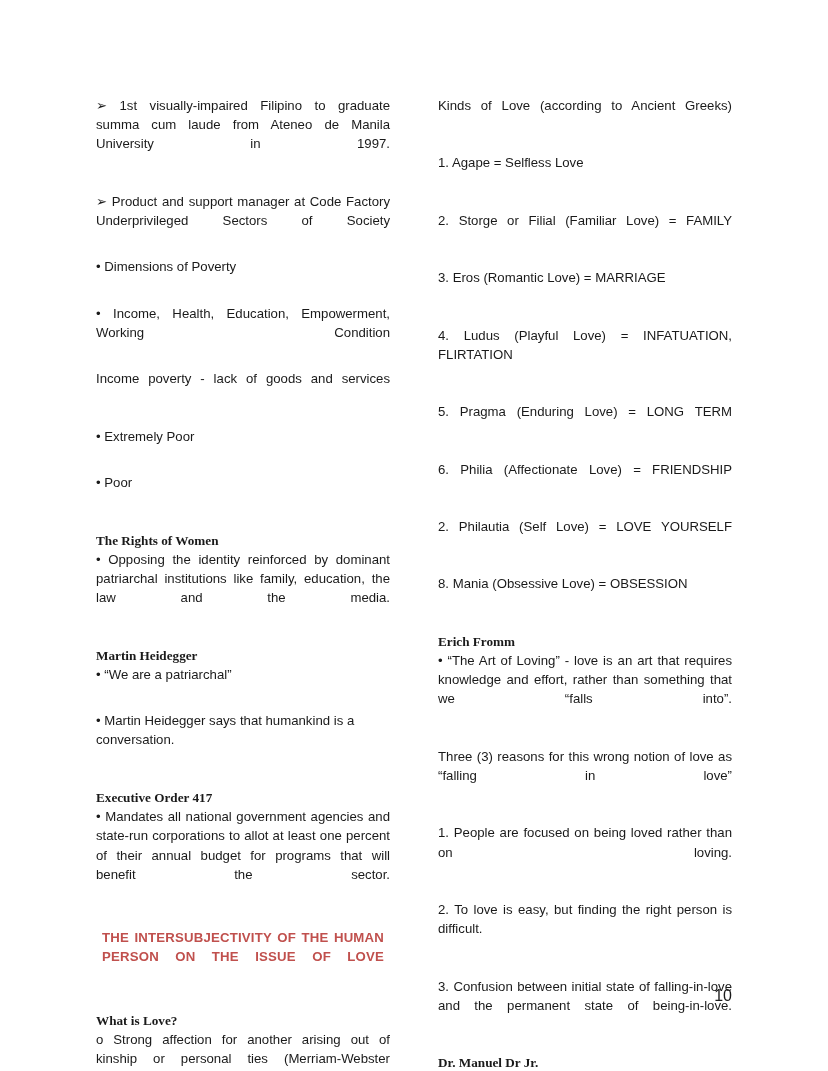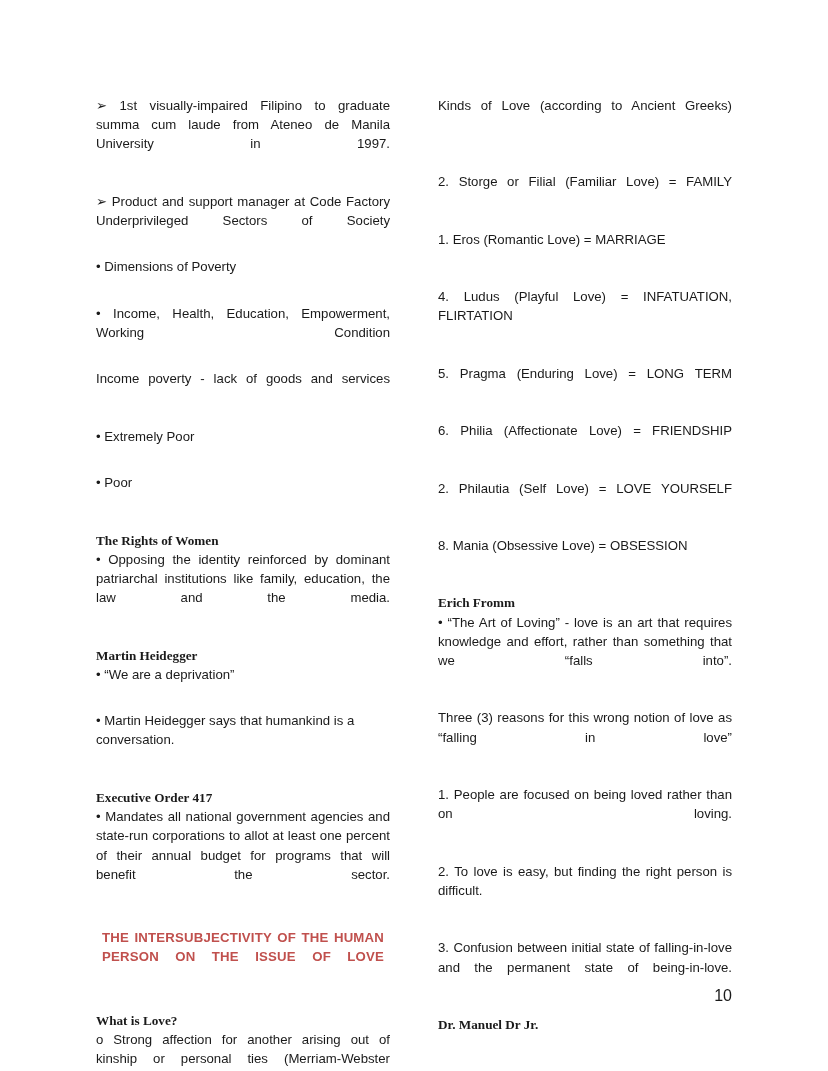--- a/index.html
+++ b/index.html
@@ -117,21 +117,21 @@
       <p class="blk flat">• Poor</p>
 
       <div class="spacer-lg"></div>
 
       <p class="heading">The Rights of Women</p>
       <p class="blk">• Opposing the identity reinforced by dominant patriarchal institutions like family, education, the law and the media.</p>
 
       <div class="spacer-lg"></div>
 
       <p class="heading">Martin Heidegger</p>
-      <p class="blk flat">• “We are a deprivation”</p>
+      <p class="blk flat">• “We are a patriarchal”</p>
       <p class="blk flat">• Martin Heidegger says that humankind is a conversation.</p>
 
       <div class="spacer-lg"></div>
 
       <p class="heading">Executive Order 417</p>
       <p class="blk">•   Mandates all national government agencies and state-run corporations to allot at least one percent of their annual budget for programs that will benefit the sector.</p>
 
       <div class="spacer-lg"></div>
 
       <p class="redhead"> THE INTERSUBJECTIVITY OF THE HUMAN PERSON ON THE ISSUE OF LOVE</p>
@@ -142,28 +142,29 @@
       <p class="blk">o Strong affection for another arising out of kinship or personal ties (Merriam-Webster dictionary).</p>
 
     </div>
 
     <div class="col">
 
       <p class="blk">Kinds of Love (according to Ancient Greeks)</p>
 
       <div class="spacer-lg"></div>
 
+      <p class="blk flat">1. Agape = Selfless Love</p>
 
       <div class="spacer-lg"></div>
 
       <p class="blk">2. Storge or Filial (Familiar Love) = FAMILY</p>
 
       <div class="spacer-lg"></div>
 
-      <p class="blk flat">1. Eros (Romantic Love) = MARRIAGE</p>
+      <p class="blk flat">3. Eros (Romantic Love) = MARRIAGE</p>
 
       <div class="spacer-lg"></div>
 
       <p class="blk">4. Ludus (Playful Love) = INFATUATION, FLIRTATION</p>
 
       <div class="spacer-lg"></div>
 
       <p class="blk">5. Pragma (Enduring Love) = LONG TERM</p>
 
       <div class="spacer-lg"></div>

